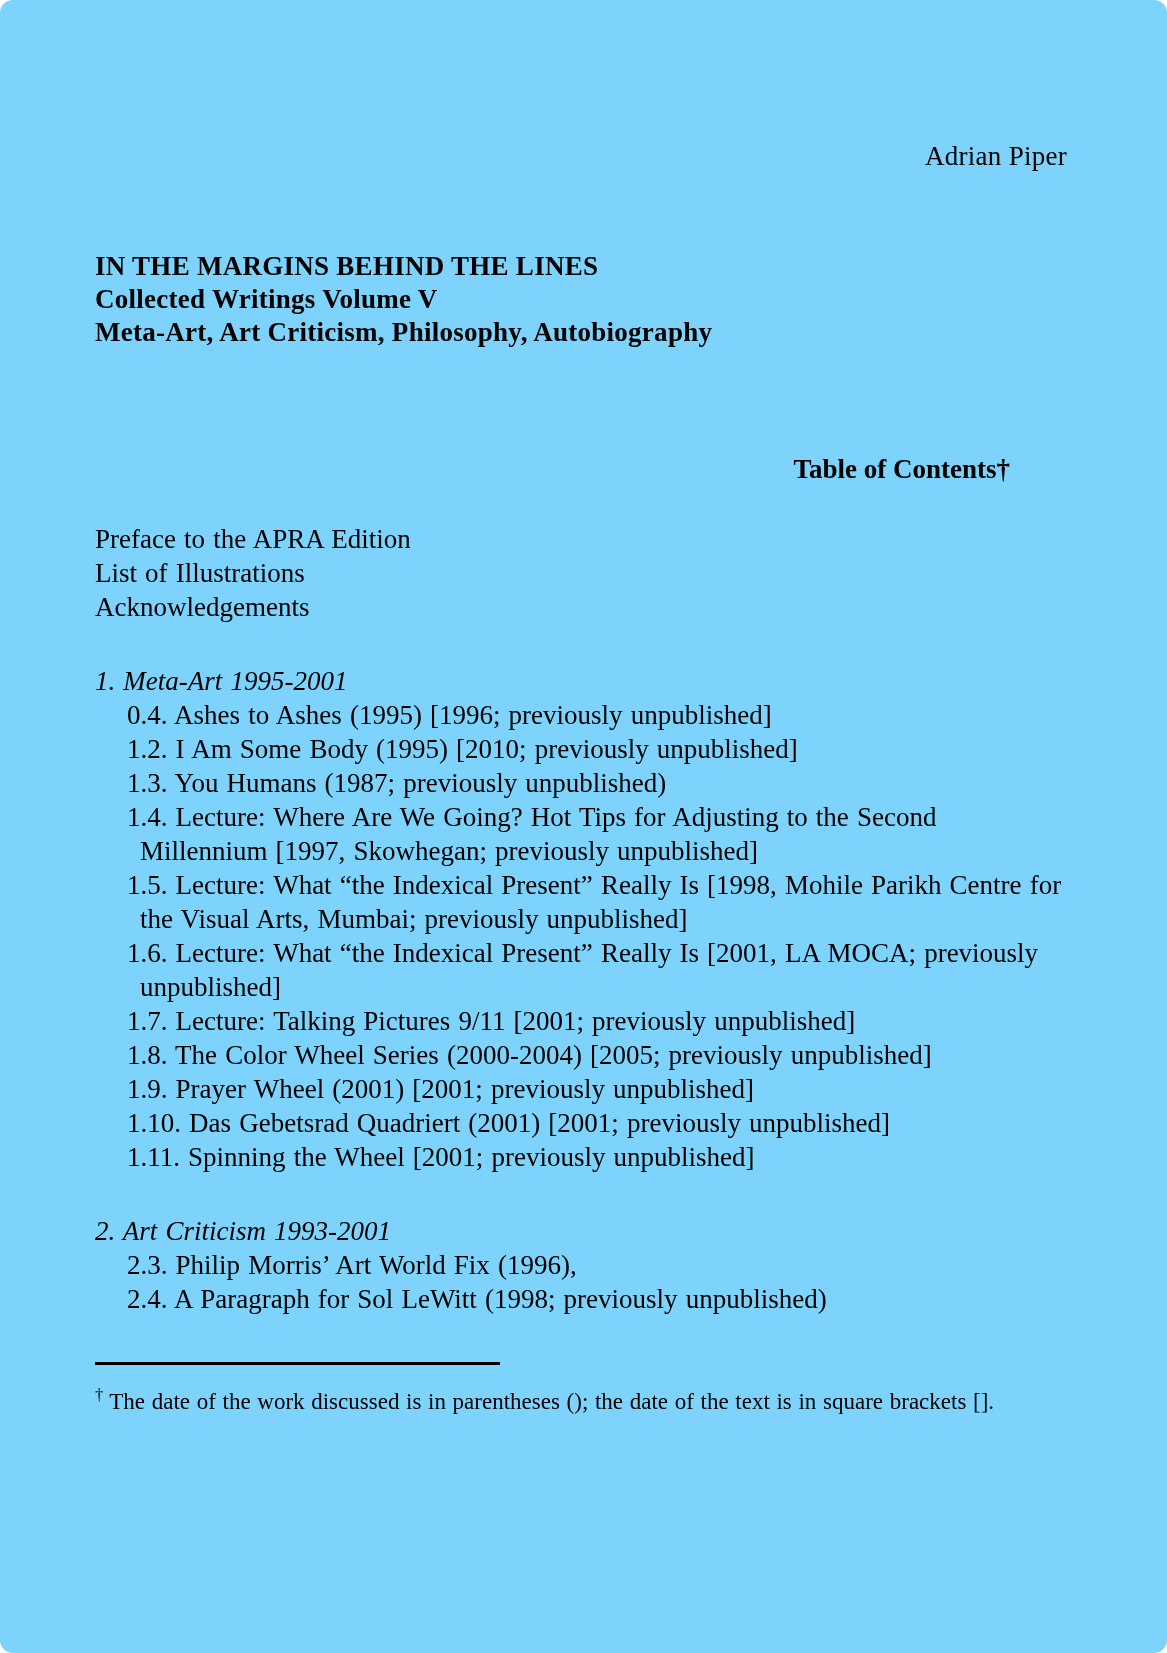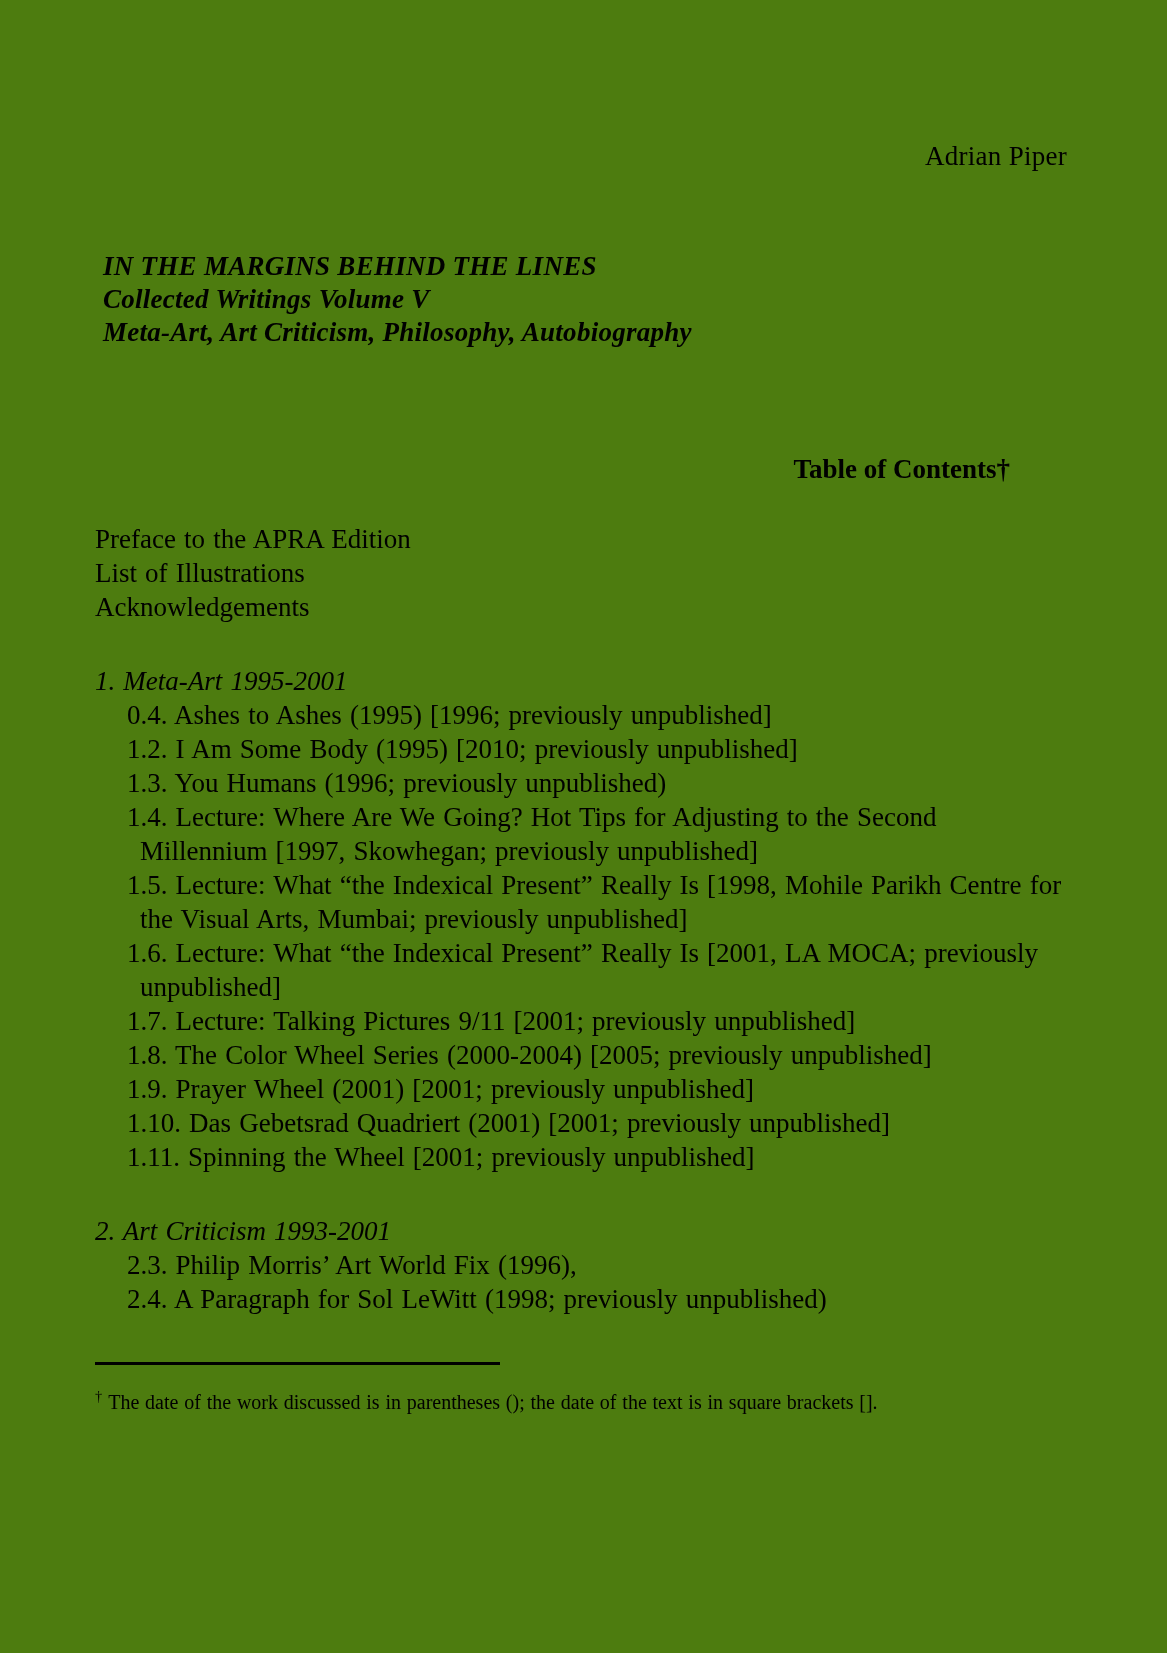--- a/index.html
+++ b/index.html
@@ -1,41 +1,40 @@
 <!DOCTYPE html>
 <html><head>
 <meta charset="utf-8">
 <style>
   * { margin: 0; padding: 0; box-sizing: border-box; }
   html, body { background: #ffffff; }
   .page {
     position: relative;
     width: 1167px;
     height: 1653px;
-    background: #4d7c0f;
+    background: #7dd3fc;
     color: #000000;
     font-family: "Liberation Serif", "DejaVu Serif", serif;
     font-size: 27px;
     line-height: 34px;
     padding-left: 95px;
     padding-right: 100px;
     overflow: hidden;
+    border-radius: 13px;
   }
   .author {
     margin-top: 139px;
     text-align: right;
     letter-spacing: 0.01em;
   }
   .title-block {
     margin-top: 77px;
-    font-style: italic;
     font-weight: bold;
     line-height: 33px;
     letter-spacing: 0.01em;
-    margin-left: 8px;
   }
   .toc-heading {
     margin-top: 103px;
     margin-right: 57px;
     text-align: right;
     font-weight: bold;
   }
   .front-matter { margin-top: 36px; }
   .section-label {
     margin-top: 40px;
@@ -49,21 +48,21 @@
   .front-line, .toc-item, .section-label { word-spacing: 0.05em; }
   .footnote-rule {
     margin-top: 46px;
     width: 405px;
     height: 3px;
     background: #000000;
   }
   .footnote {
     margin-top: 20px;
     width: 900px;
-    font-size: 20px;
+    font-size: 23px;
     line-height: 34px;
     word-spacing: 0.04em;
   }
   .footnote .fn-mark {
     font-size: 0.72em;
     vertical-align: super;
     line-height: 0;
     padding-right: 6px;
   }
 </style>
@@ -85,21 +84,21 @@
   <div class="front-matter">
     <div class="front-line">Preface to the APRA Edition</div>
     <div class="front-line">List of Illustrations</div>
     <div class="front-line">Acknowledgements</div>
   </div>
 
   <div class="section-label">1. Meta-Art 1995-2001</div>
   <div>
     <div class="toc-item">0.4. Ashes to Ashes (1995) [1996; previously unpublished]</div>
     <div class="toc-item">1.2. I Am Some Body (1995) [2010; previously unpublished]</div>
-    <div class="toc-item">1.3. You Humans (1996; previously unpublished)</div>
+    <div class="toc-item">1.3. You Humans (1987; previously unpublished)</div>
     <div class="toc-item">1.4. Lecture: Where Are We Going? Hot Tips for Adjusting to the Second Millennium [1997, Skowhegan; previously unpublished]</div>
     <div class="toc-item">1.5. Lecture: What “the Indexical Present” Really Is [1998, Mohile Parikh Centre for the Visual Arts, Mumbai; previously unpublished]</div>
     <div class="toc-item">1.6. Lecture: What “the Indexical Present” Really Is [2001, LA MOCA; previously unpublished]</div>
     <div class="toc-item">1.7. Lecture: Talking Pictures 9/11 [2001; previously unpublished]</div>
     <div class="toc-item">1.8. The Color Wheel Series (2000-2004) [2005; previously unpublished]</div>
     <div class="toc-item">1.9. Prayer Wheel (2001) [2001; previously unpublished]</div>
     <div class="toc-item">1.10. Das Gebetsrad Quadriert (2001) [2001; previously unpublished]</div>
     <div class="toc-item">1.11. Spinning the Wheel [2001; previously unpublished]</div>
   </div>
 

